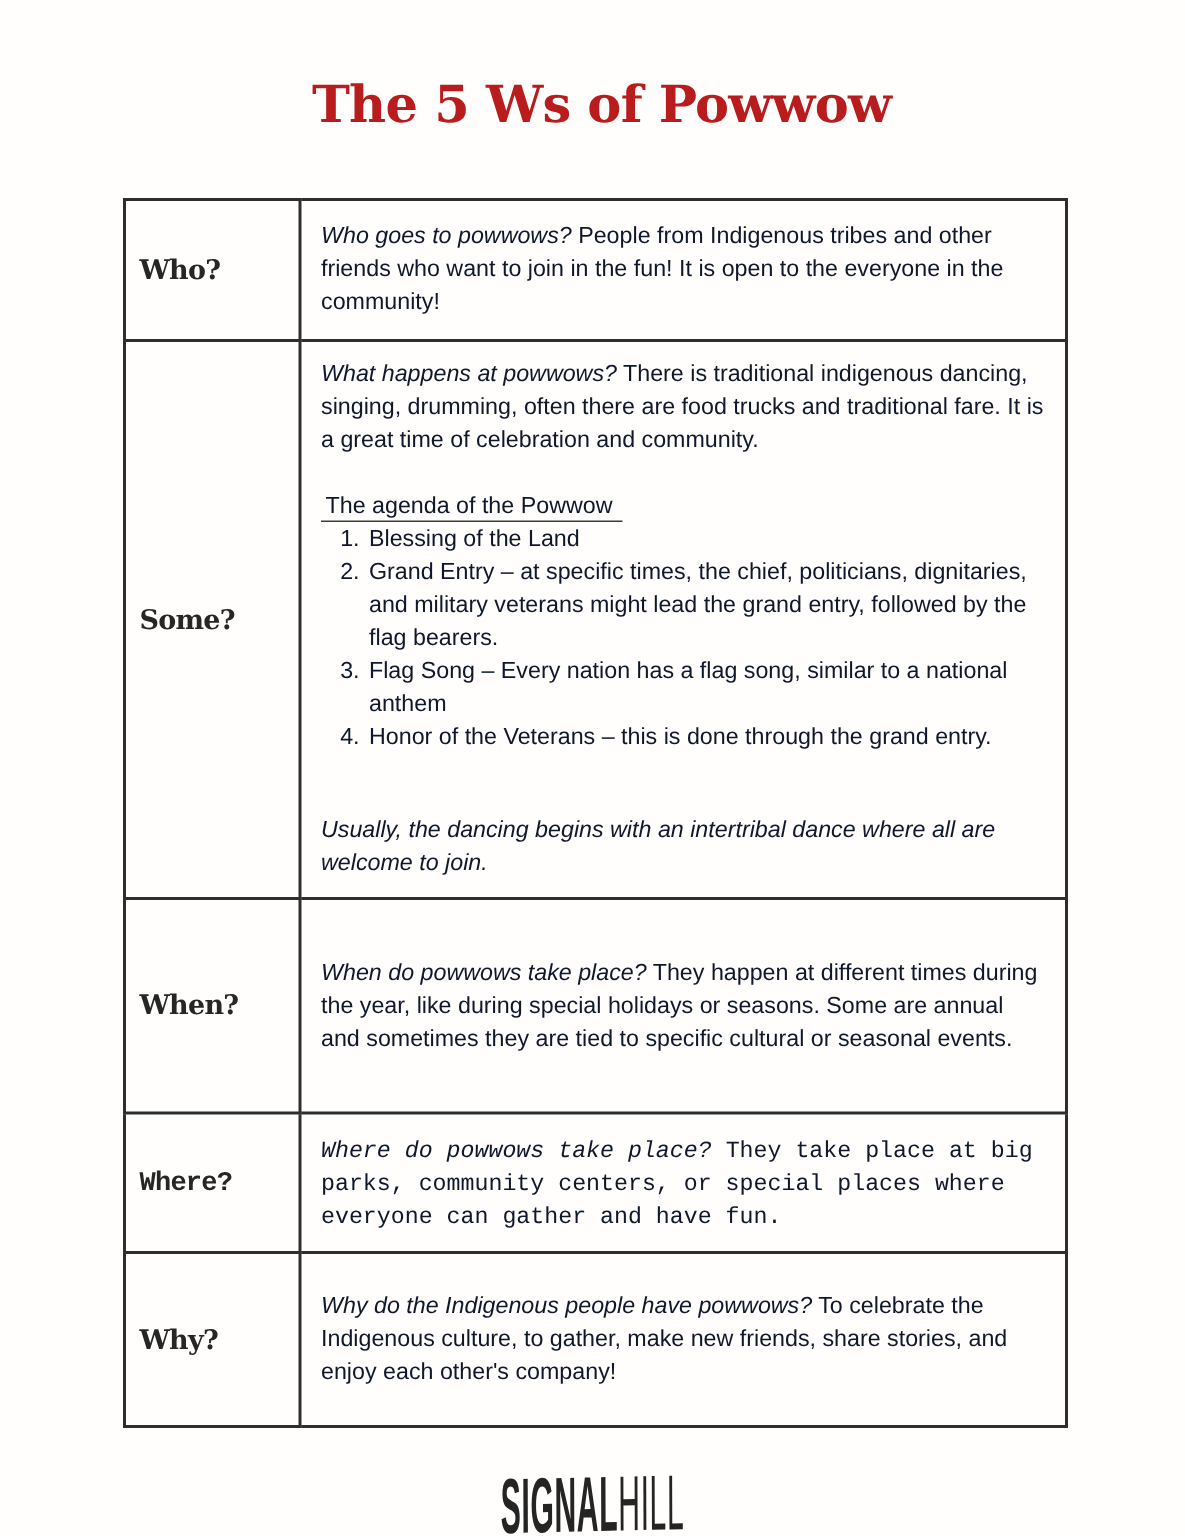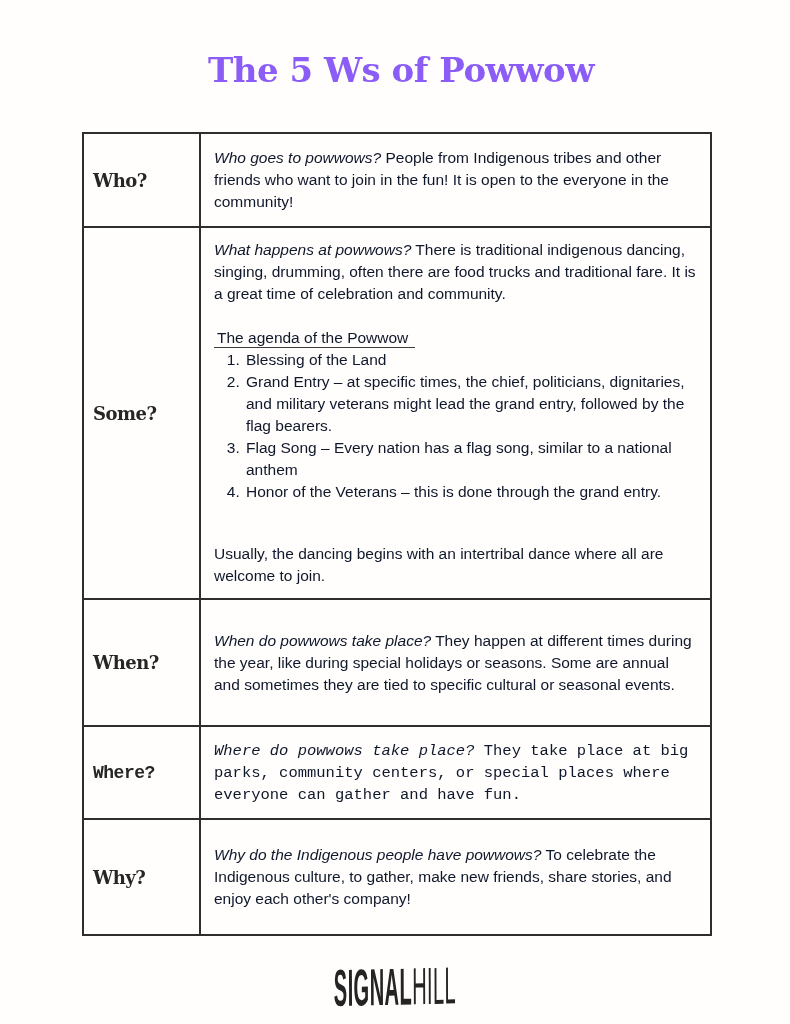--- a/index.html
+++ b/index.html
@@ -15,21 +15,21 @@
     width: 790px;
     height: 1024px;
   }
   .page-title {
     margin-top: 50px;
     text-align: center;
     font-family: "DejaVu Serif", serif;
     font-weight: 800;
     font-size: 34px;
     letter-spacing: -0.5px;
-    color: #8b5cf6;
+    color: #b91c1c;
     margin-left: 12px;
   }
   table.fivews {
     border-collapse: collapse;
     margin: 42px 0 0 82px;
     width: 630px;
     table-layout: fixed;
   }
   table.fivews td {
     border: 2px solid #2e2e2e;
@@ -46,35 +46,35 @@
   }
   td.content-cell {
     padding: 11px 14px 11px 13px;
     font-size: 15.5px;
     line-height: 22px;
     color: #0f172a;
   }
   td.content-cell em { font-style: italic; }
   .row-who   td { height: 94px; }
   .row-what  td { height: 350px; }
-  .row-when  td { height: 127px; }
+  .row-when  td { height: 143px; }
   .row-where td { height: 93px; font-family: Liberation Mono, monospace; }
   .row-why   td { height: 116px; }
   .agenda-heading-line { margin-top: 22px; }
   .underlined {
     border-bottom: 1.5px solid #3b3b3b;
     padding: 0 7px 1px 3px;
   }
   ol.agenda-list {
     margin: 0;
     padding-left: 30px;
     list-style-position: outside;
   }
   ol.agenda-list li { padding-left: 2px; }
-  .closing { margin-top: 40px; }
+  .closing { margin-top: 40px; font-style: italic; }
   .footer {
     margin-top: 20px;
     height: 64px;
     display: flex;
     align-items: center;
     justify-content: center;
   }
   .logo {
     display: flex;
     align-items: baseline;

